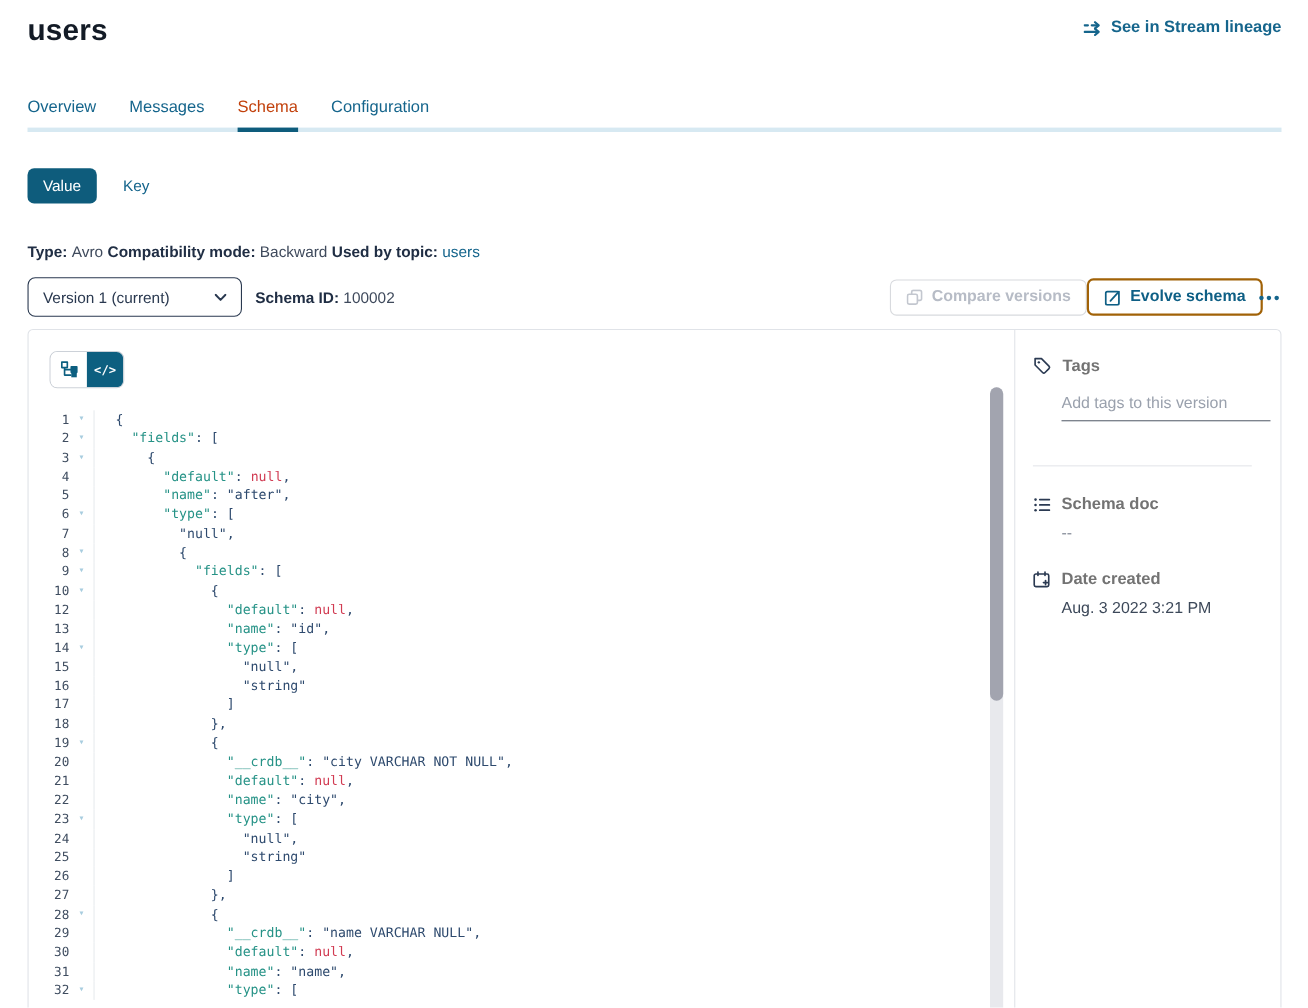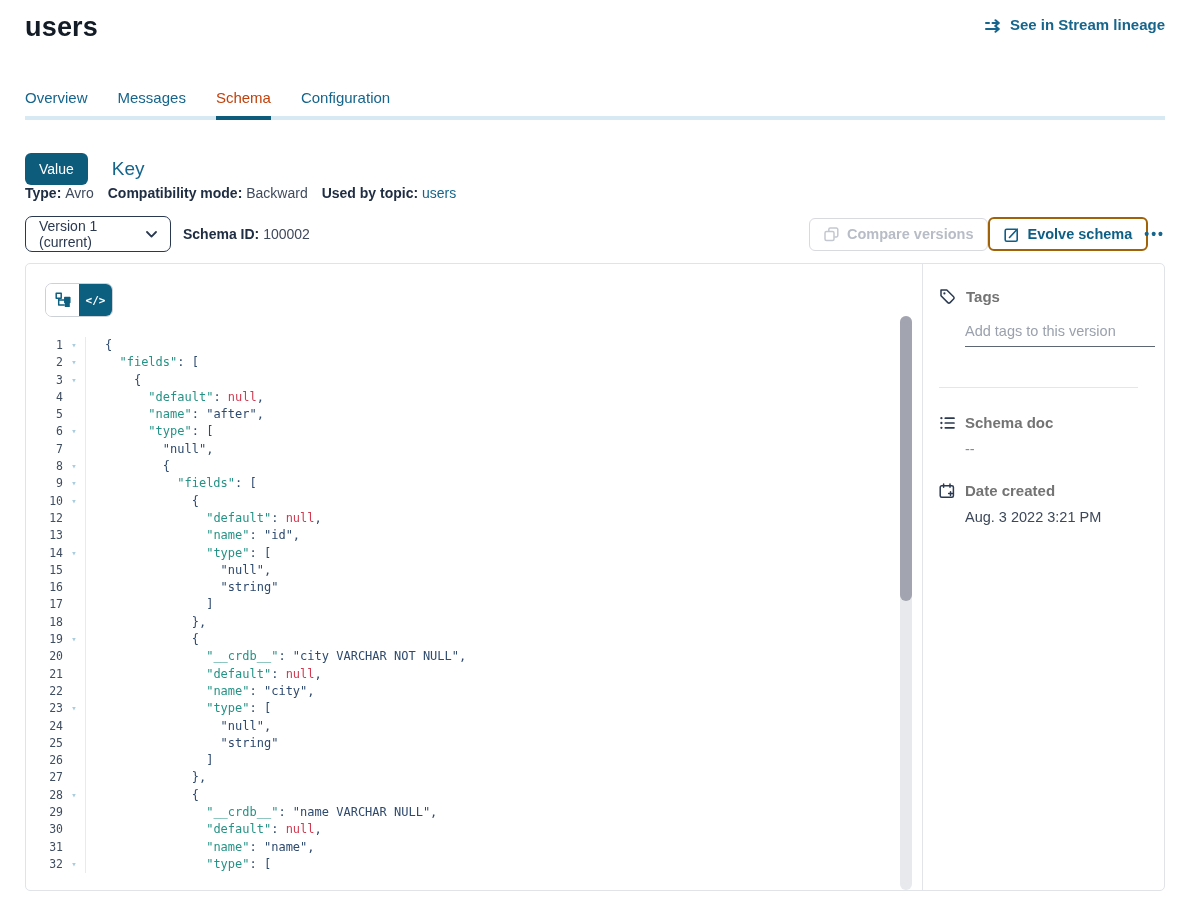--- a/index.html
+++ b/index.html
@@ -18,31 +18,31 @@
   .tab { font-size: 15px; color: #15658c; padding-bottom: 14px; position: relative; cursor: pointer; }
   .tab.active { color: #c2410c; font-weight: 400; }
   .tab.active::after { content: ""; position: absolute; left: 0; right: 0; bottom: 0; height: 4px;
                        background: #0e5c7c; z-index: 2; }
   .tabs-track { position: absolute; left: 0; right: 0; bottom: 0; height: 4px; background: #d7e9f2; }
 
   
   .vk { margin-top: 33px; display: flex; align-items: center; }
   .btn-value { background: #0e5c7c; color: #fff; font-size: 14px; border: none; border-radius: 6px;
                padding: 8px 14px; cursor: pointer; font-family: inherit; }
-  .link-key { color: #15658c; font-size: 19px; margin-left: 24px; cursor: pointer; }
-
-  
-  .meta { display: flex; gap: 14px; font-size: 14px; }
+  .link-key { color: #15658c; font-size: 14px; margin-left: 24px; cursor: pointer; }
+
+  
+  .meta { margin-top: 36px; display: flex; gap: 4px; font-size: 14px; }
   .meta-label { font-weight: 700; color: #202e44; }
   .meta-value { color: #3f4a5c; }
   .meta-value.link { color: #15658c; cursor: pointer; }
 
   
   .controls { margin-top: 15px; display: flex; align-items: center; }
-  .select { width: 146px; height: 36px; border: 1.5px solid #2a3950; border-radius: 7px;
+  .select { width: 195px; height: 36px; border: 1.5px solid #2a3950; border-radius: 7px;
             display: flex; align-items: center; justify-content: space-between;
             padding: 0 13px; font-size: 14px; color: #2a3950; cursor: pointer; background: #fff; }
   .schema-id { margin-left: 12px; font-size: 14px; }
   .right-ctrls { margin-left: auto; display: flex; align-items: center; }
   .btn-compare { display: flex; align-items: center; gap: 8px; height: 33px; padding: 0 14px;
                  border: 1px solid #d8dade; border-radius: 6px; background: #fff;
                  color: #b7bcc6; font-size: 14.5px; font-weight: 700; font-family: inherit; }
   .btn-evolve { display: flex; align-items: center; gap: 8px; height: 34px; padding: 0 14px;
                 border: 2px solid #a16207; border-radius: 6px; background: #fff;
                 color: #0e5f85; font-size: 14.5px; font-weight: 700; font-family: inherit; cursor: pointer; }

